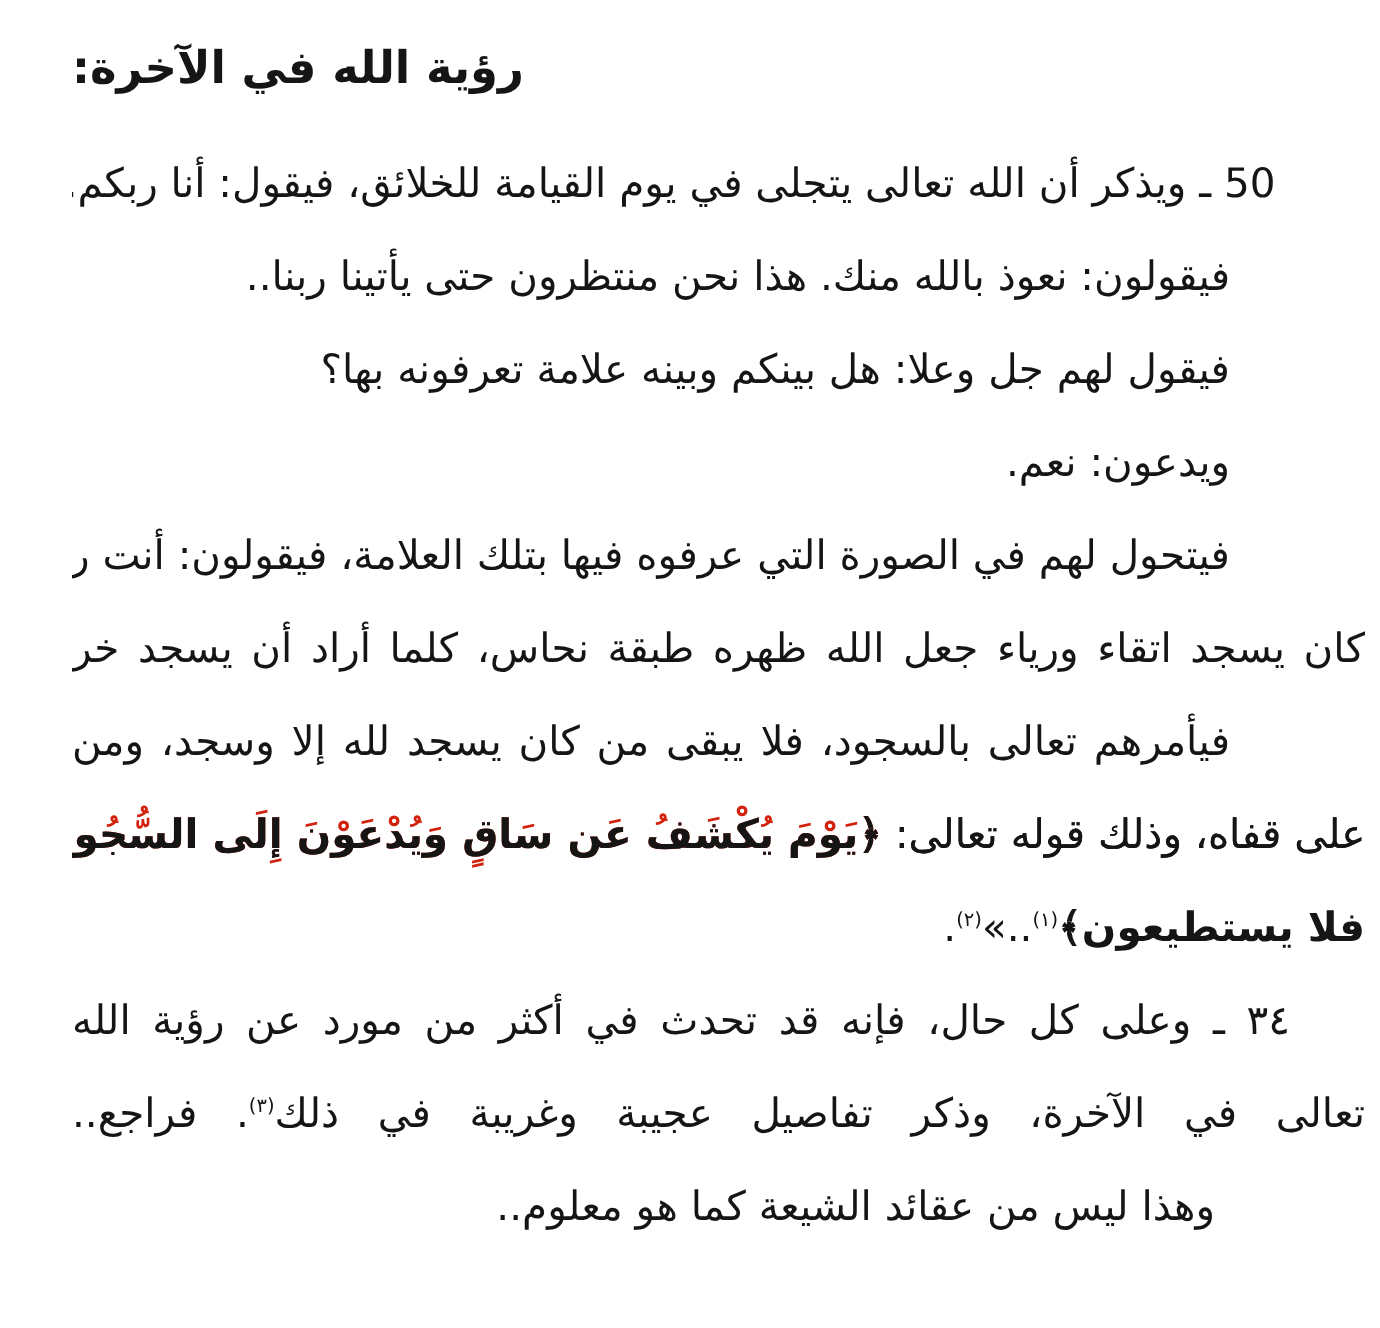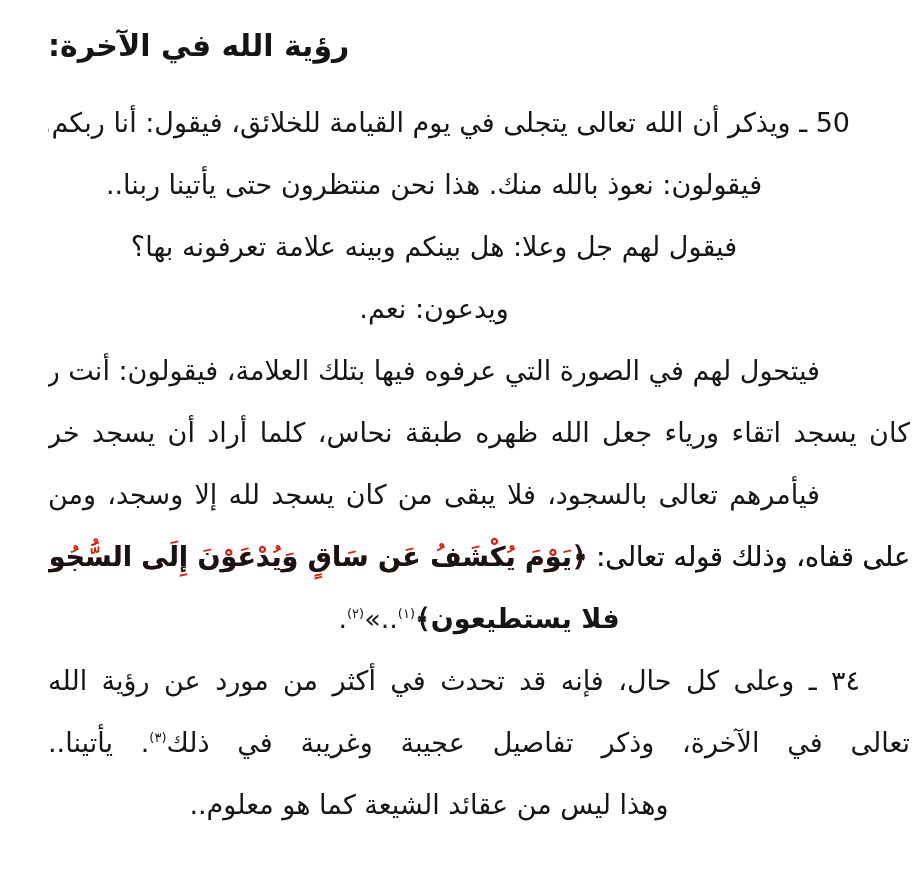--- a/index.html
+++ b/index.html
@@ -20,21 +20,21 @@
     text-align:left;
     margin:14px 40px 26px 0;
     line-height:40px;
     letter-spacing:0;
   }
   .line {
     position:relative;
     font-size:27px;
     line-height:62px;
     height:62px;
-    text-align:center;
+    text-align:right;
     white-space:nowrap;
     overflow:hidden;
   }
   
   .jf { text-align:justify; text-align-last:justify; }
   
   .ind50  { padding-right:50px; }
   .ind60  { padding-right:60px; }
   .ind90  { padding-right:90px; }
   .ind100 { padding-right:100px; }
@@ -63,16 +63,16 @@
   <div class="line jf ind60"><span class="under"><span>50 ـ ويذكر أن الله تعالى يتجلى في يوم القيامة للخلائق، فيقول: أنا ربكم.</span></span></div>
   <div class="line ind90"><span class="under"><span>فيقولون: نعوذ بالله منك. هذا نحن منتظرون حتى يأتينا ربنا..</span></span></div>
   <div class="line ind90"><span class="under"><span>فيقول لهم جل وعلا: هل بينكم وبينه علامة تعرفونه بها؟</span></span></div>
   <div class="line ind90"><span class="under"><span>ويدعون: نعم.</span></span></div>
   <div class="line ind90"><span class="under"><span>فيتحول لهم في الصورة التي عرفوه فيها بتلك العلامة، فيقولون: أنت ربنا..</span></span></div>
   <div class="line jf"><span class="under"><span>كان يسجد اتقاء ورياء جعل الله ظهره طبقة نحاس، كلما أراد أن يسجد خر</span></span></div>
   <div class="line jf ind90"><span class="under"><span>فيأمرهم تعالى بالسجود، فلا يبقى من كان يسجد لله إلا وسجد، ومن</span></span></div>
   <div class="line jf"><span class="under"><span>على قفاه، وذلك قوله تعالى: </span><span class="v" style="color: rgb(210, 34, 14);">﴿يَوْمَ يُكْشَفُ عَن سَاقٍ وَيُدْعَوْنَ إِلَى السُّجُودِ</span></span><span class="over"><span>على قفاه، وذلك قوله تعالى: </span><span class="vb">﴿يوم يكشف عن ساق ويدعون إلى السجود</span></span></div>
   <div class="line"><span class="over"><span class="vb">فلا يستطيعون﴾</span><sup class="fn">(١)</sup><span>..»</span><sup class="fn">(٢)</sup><span>.</span></span></div>
   <div class="line jf ind50"><span class="under"><span>٣٤ ـ وعلى كل حال، فإنه قد تحدث في أكثر من مورد عن رؤية الله</span></span></div>
-  <div class="line jf"><span class="under"><span>تعالى في الآخرة، وذكر تفاصيل عجيبة وغريبة في ذلك</span><sup class="fn">(٣)</sup><span>. يأتينا..</span></span></div>
+  <div class="line jf"><span class="under"><span>تعالى في الآخرة، وذكر تفاصيل عجيبة وغريبة في ذلك</span><sup class="fn">(٣)</sup><span>. فراجع..</span></span></div>
   <div class="line ind100"><span class="under"><span>وهذا ليس من عقائد الشيعة كما هو معلوم..</span></span></div>
 
 </div>
 
 </body></html>

